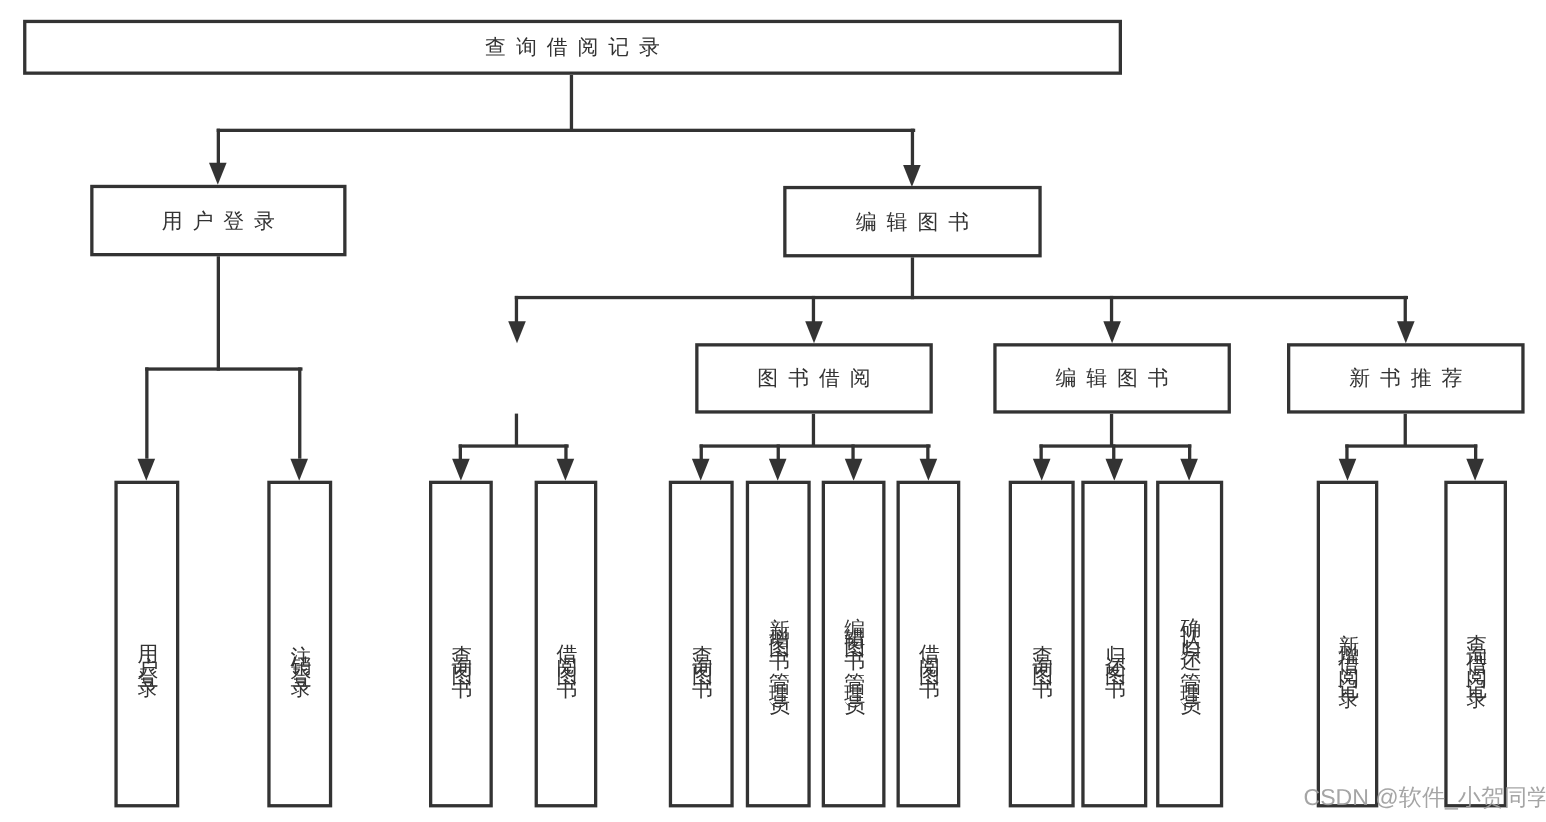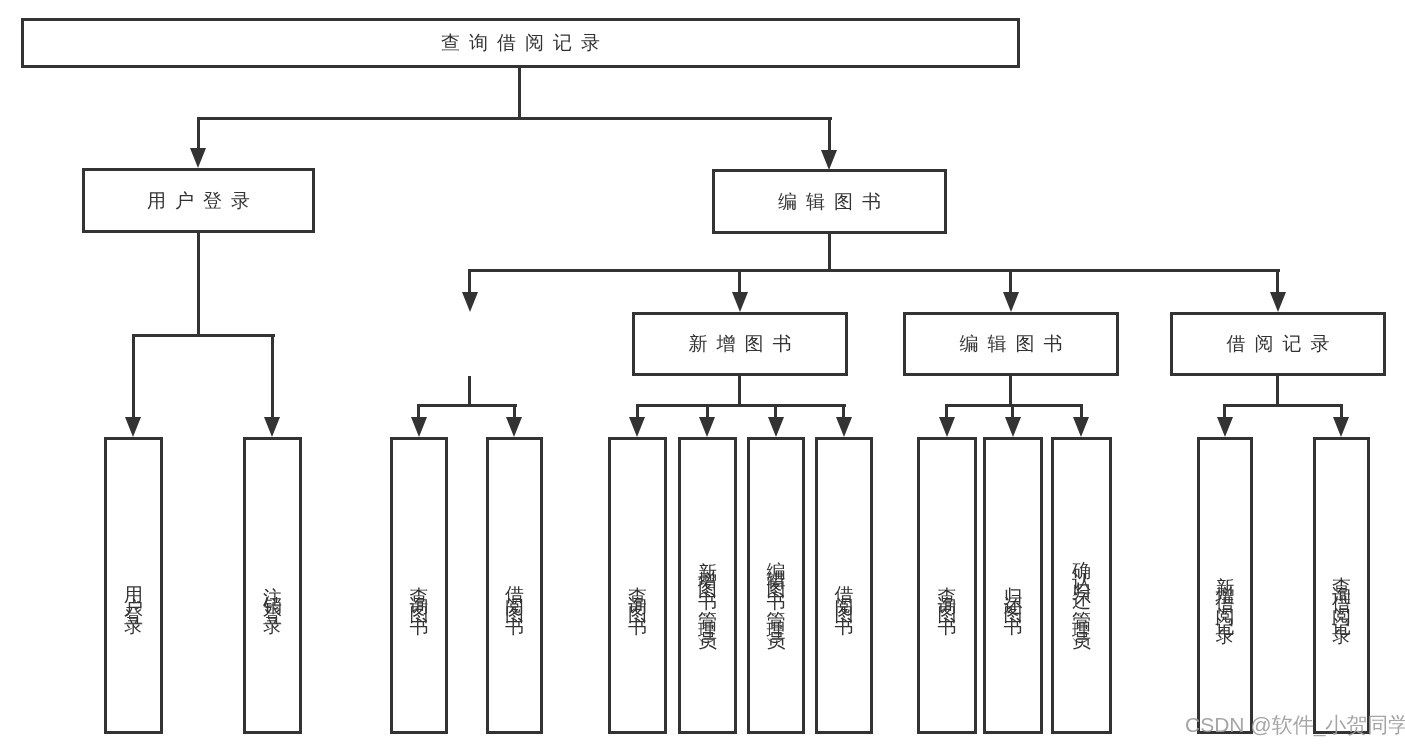--- a/index.html
+++ b/index.html
@@ -109,27 +109,27 @@
   </div>
 
   <div class="box" style="left:82px;top:168px;width:233px;height:65px">
     <span class="lbl">用户登录</span>
   </div>
   <div class="box" style="left:712px;top:169px;width:235px;height:65px">
     <span class="lbl">编辑图书</span>
   </div>
 
   <div class="box" style="left:632px;top:312px;width:216px;height:64px">
-    <span class="lbl">新增图书</span>
+    <span class="lbl">图书借阅</span>
   </div>
   <div class="box" style="left:903px;top:312px;width:216px;height:64px">
     <span class="lbl">编辑图书</span>
   </div>
   <div class="box" style="left:1170px;top:312px;width:216px;height:64px">
-    <span class="lbl">借阅记录</span>
+    <span class="lbl">新书推荐</span>
   </div>
 
   <div class="vbox" style="left:104px;top:437px;width:59px;height:297px">
     <span class="vlbl">用户登录</span>
   </div>
   <div class="vbox" style="left:243px;top:437px;width:59px;height:297px">
     <span class="vlbl">注销登录</span>
   </div>
 
   <div class="vbox" style="left:390px;top:437px;width:58px;height:297px">

